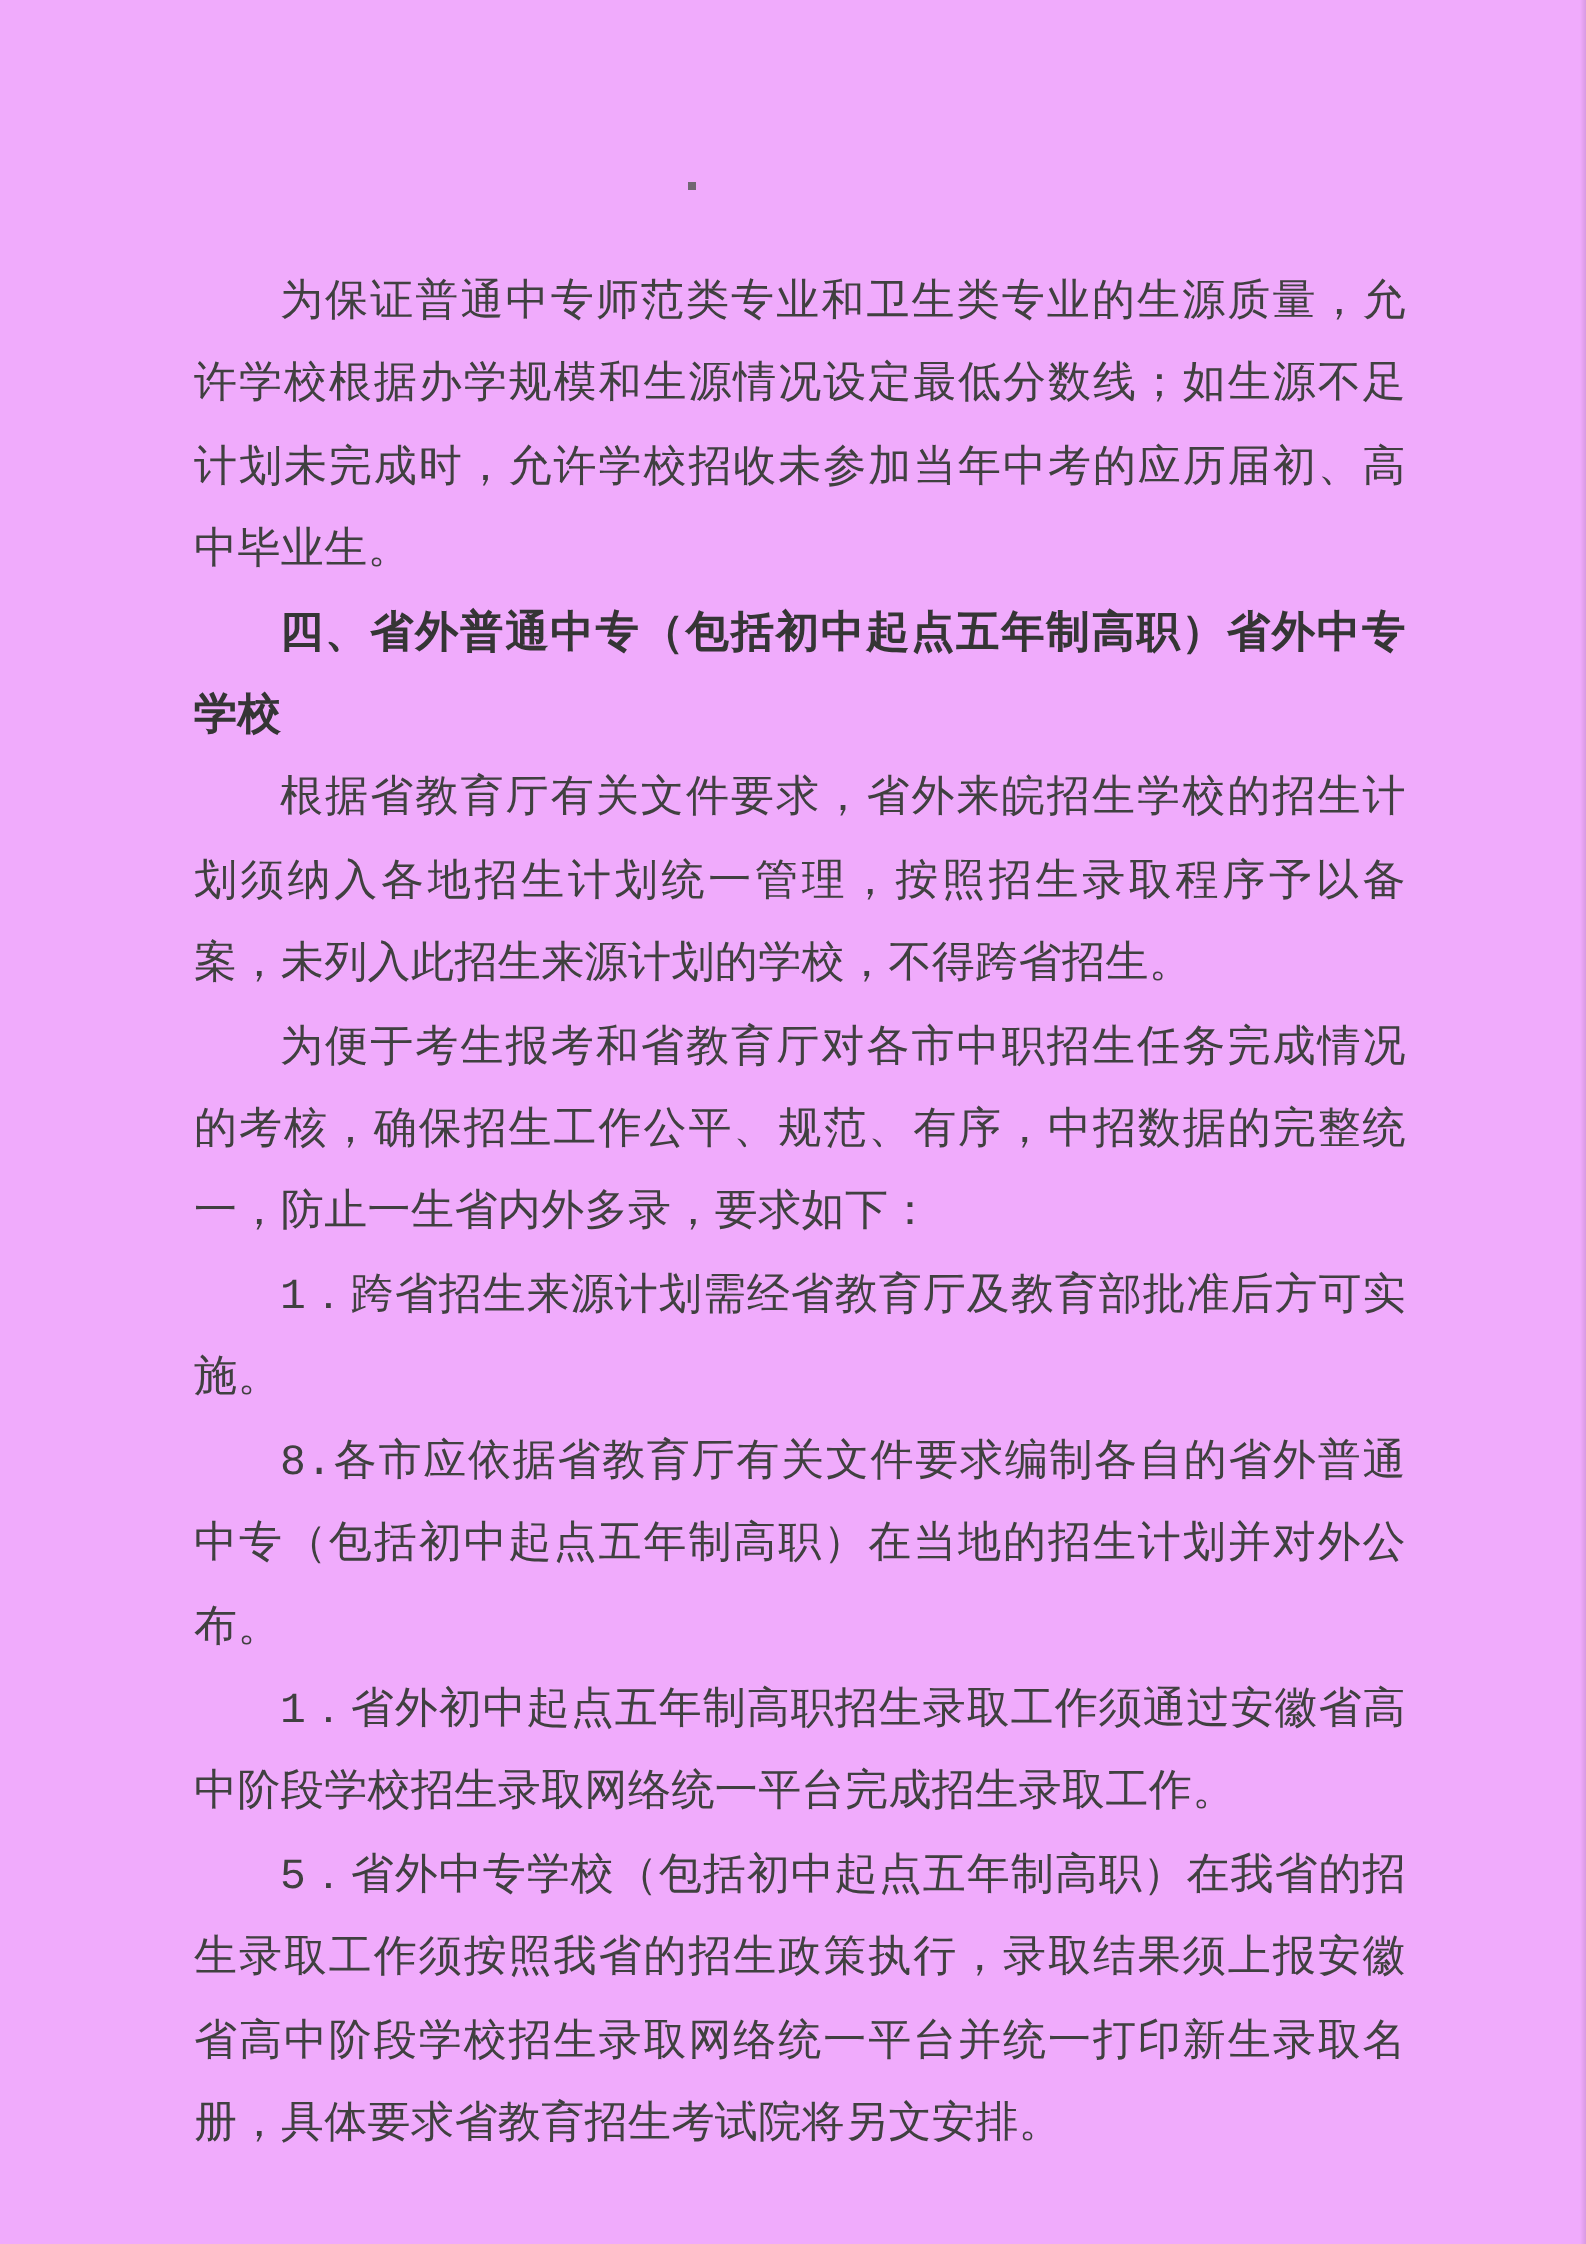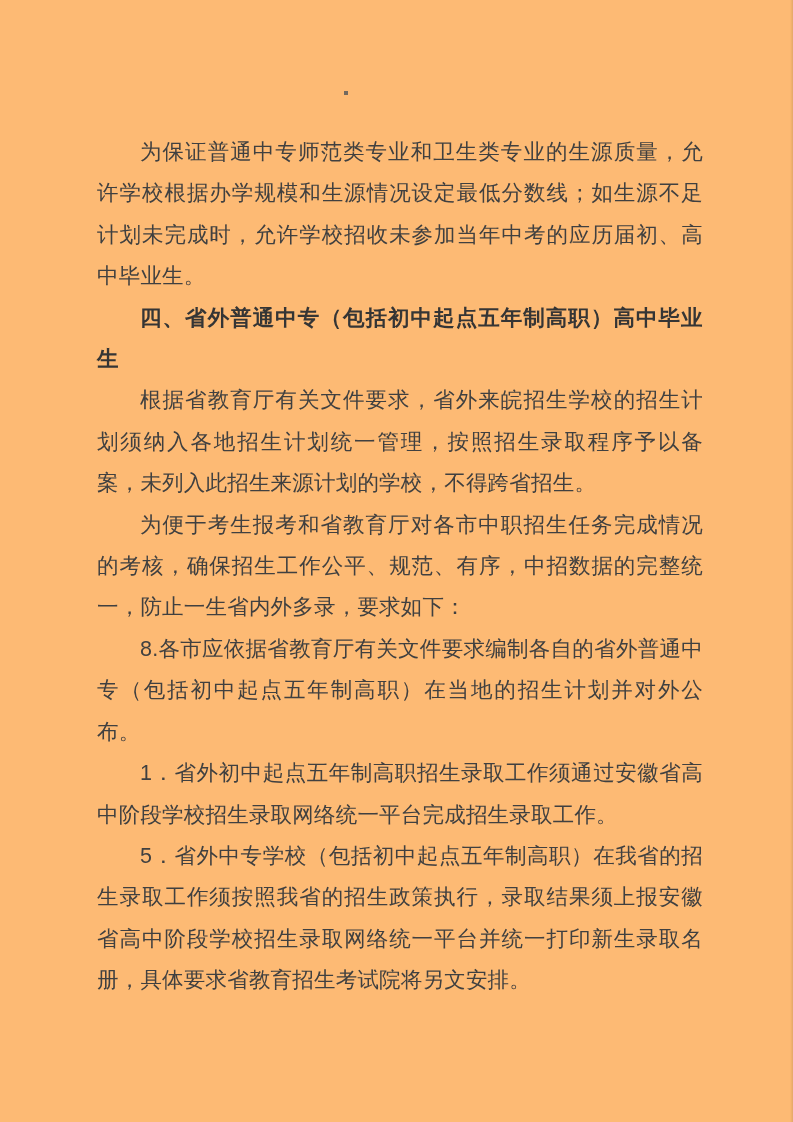--- a/index.html
+++ b/index.html
@@ -4,23 +4,23 @@
 <style>
   html, body {
     margin: 0;
     padding: 0;
     background: #ffffff;
   }
   .page {
     position: relative;
     width: 793px;
     height: 1122px;
-    background: #fdba74;
+    background: #f0abfc;
     overflow: hidden;
-    font-family: Liberation Sans, sans-serif;
+    font-family: Liberation Mono, monospace;
   }
   
   .scan-edge {
     position: absolute;
     top: 0;
     right: 0;
     width: 3px;
     height: 100%;
     background: linear-gradient(to right, rgba(0,0,0,0.00), rgba(0,0,0,0.10));
   }
@@ -58,20 +58,21 @@
   }
 </style>
 </head>
 <body>
 
 <div class="page">
   <div class="scan-edge"></div>
   <div class="scan-speck"></div>
   <main class="content">
       <p class="body">为保证普通中专师范类专业和卫生类专业的生源质量，允许学校根据办学规模和生源情况设定最低分数线；如生源不足计划未完成时，允许学校招收未参加当年中考的应历届初、高中毕业生。</p>
-      <p class="heading">四、省外普通中专（包括初中起点五年制高职）高中毕业生</p>
+      <p class="heading">四、省外普通中专（包括初中起点五年制高职）省外中专学校</p>
       <p class="body">根据省教育厅有关文件要求，省外来皖招生学校的招生计划须纳入各地招生计划统一管理，按照招生录取程序予以备案，未列入此招生来源计划的学校，不得跨省招生。</p>
       <p class="body">为便于考生报考和省教育厅对各市中职招生任务完成情况的考核，确保招生工作公平、规范、有序，中招数据的完整统一，防止一生省内外多录，要求如下：</p>
+      <p class="body">1．跨省招生来源计划需经省教育厅及教育部批准后方可实施。</p>
       <p class="body">8.各市应依据省教育厅有关文件要求编制各自的省外普通中专（包括初中起点五年制高职）在当地的招生计划并对外公布。</p>
       <p class="body">1．省外初中起点五年制高职招生录取工作须通过安徽省高中阶段学校招生录取网络统一平台完成招生录取工作。</p>
       <p class="body">5．省外中专学校（包括初中起点五年制高职）在我省的招生录取工作须按照我省的招生政策执行，录取结果须上报安徽省高中阶段学校招生录取网络统一平台并统一打印新生录取名册，具体要求省教育招生考试院将另文安排。</p>
     </main>
 </div>
 
 </body></html>

